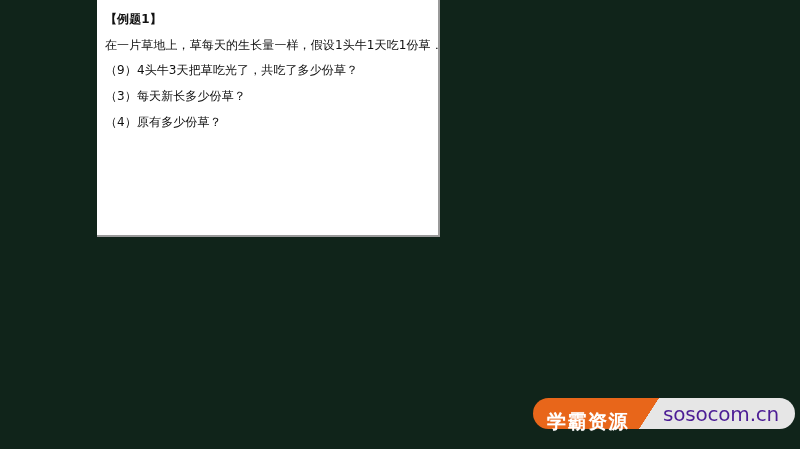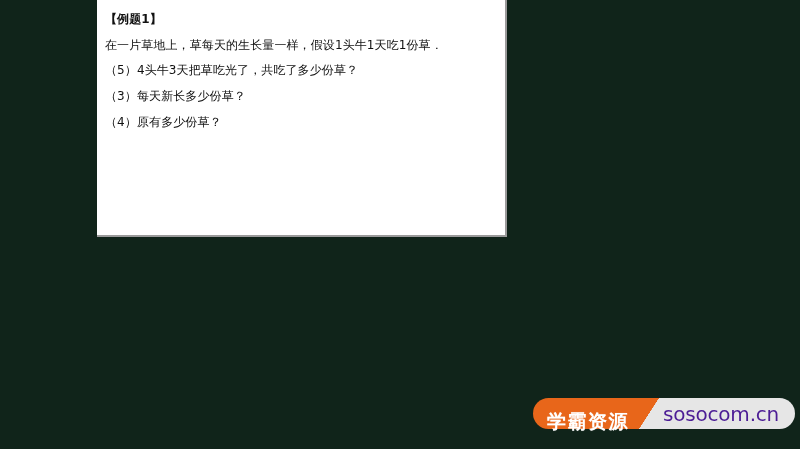--- a/index.html
+++ b/index.html
@@ -19,21 +19,21 @@
     width: 800px;
     height: 449px;
     background: #10241a;
   }
 
   
   #slide-card {
     position: absolute;
     left: 97px;
     top: 0px;
-    width: 410px;
+    width: 343px;
     height: 237px;
     background: #ffffff;
     border-right: 2px solid #9a9a9a;
     border-bottom: 2px solid #9a9a9a;
     box-sizing: border-box;
     overflow: hidden;
   }
 
   #problem-body {
     position: absolute;
@@ -115,21 +115,21 @@
 
 <div id="screen">
 
   <div id="slide-card">
     <div id="problem-body">
 
       <div class="prob-line title">【例题1】</div>
 
       <div class="prob-line body-text">在一片草地上，草每天的生长量一样，假设1头牛1天吃1份草．</div>
 
-      <div class="prob-line body-text">（5）4头牛3天把草吃光了，共吃了多少份草？</div>
+      <div class="prob-line body-text">（9）4头牛3天把草吃光了，共吃了多少份草？</div>
 
 
       <div class="prob-line body-text">（3）每天新长多少份草？</div>
 
       <div class="prob-line body-text">（4）原有多少份草？</div>
 
 
 
     </div>
   </div>

